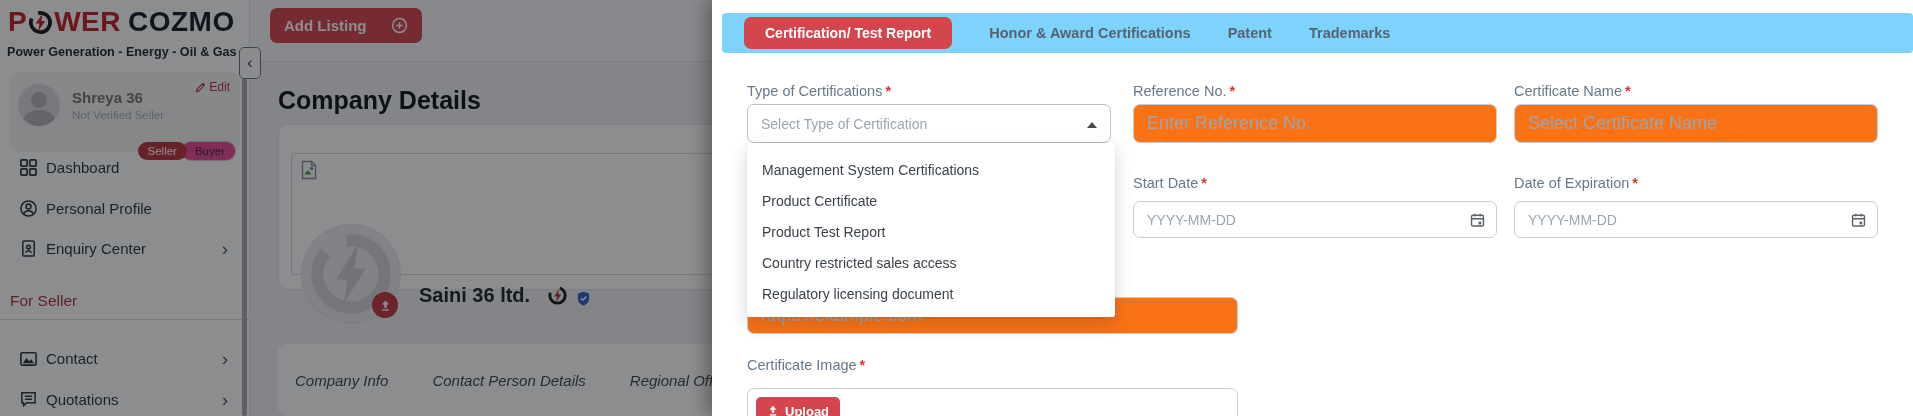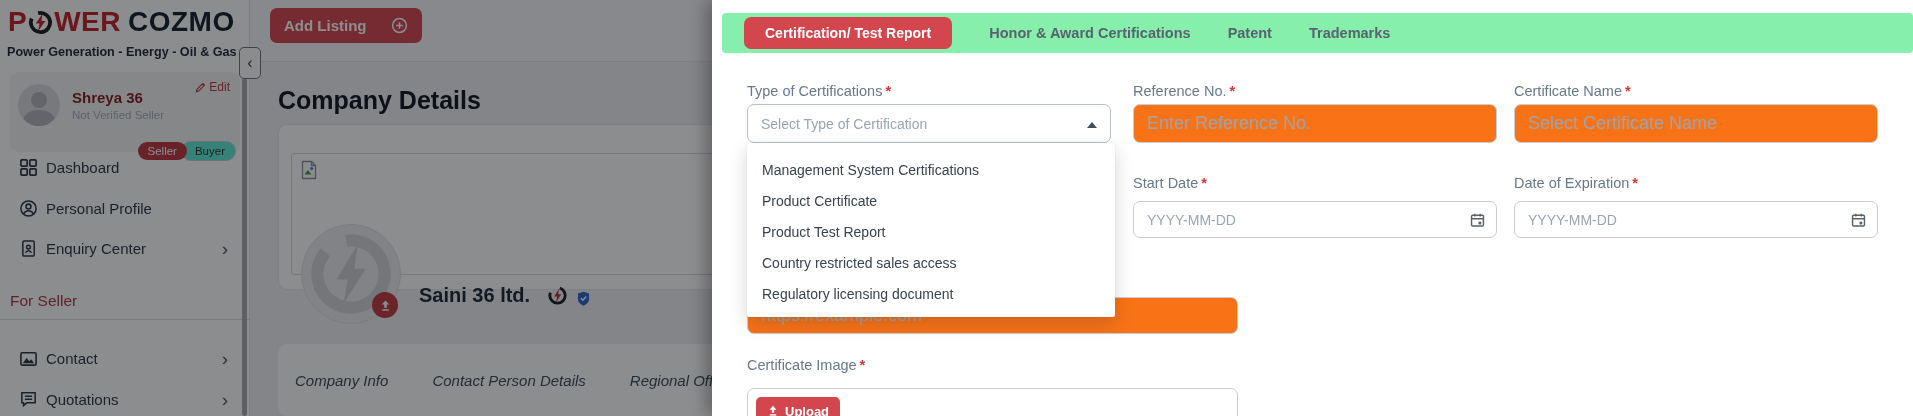--- a/index.html
+++ b/index.html
@@ -11,27 +11,27 @@
   .logo-row { position:absolute; left:8px; top:6px; display:flex; align-items:center; white-space:nowrap; }
   .logo-red { font-size:28px; font-weight:800; color:#c02127; letter-spacing:.5px; }
   .logo-navy { font-size:28px; font-weight:800; color:#151f2d; margin-left:7px; letter-spacing:.5px; }
   .logo-bolt { width:25px; height:25px; margin:0 1px; }
   .tagline { position:absolute; left:7px; top:45px; font-size:12.6px; font-weight:600; color:#1f2430; white-space:nowrap; }
 
   .user-card { position:absolute; left:10px; top:72px; width:230px; height:80px; background:#f3f3f4; border-radius:9px; }
   .ucard-avatar { position:absolute; left:8px; top:12px; width:42px; height:42px; border-radius:50%; background:#d9d9dc; overflow:hidden; }
   .ucard-avatar::before { content:""; position:absolute; left:13px; top:8px; width:16px; height:16px; border-radius:50%; background:#b3b3ba; }
   .ucard-avatar::after { content:""; position:absolute; left:5px; top:26px; width:32px; height:22px; border-radius:50%; background:#b3b3ba; }
-  .ucard-name { position:absolute; left:62px; top:17px; font-size:15px; font-weight:700; color:#7f1d1d; }
+  .ucard-name { position:absolute; left:62px; top:17px; font-size:15px; font-weight:700; color:#737373; }
   .ucard-status { position:absolute; left:62px; top:37px; font-size:11.5px; color:#a9aeb7; }
   .edit-link { position:absolute; right:10px; top:8px; font-size:12px; color:#bf3640; display:flex; align-items:center; gap:3px; cursor:pointer; }
   .role-toggle { position:absolute; right:4px; bottom:-9px; display:flex; align-items:center; }
   .role-pill { font-size:11.5px; padding:3px 10px; border-radius:999px; }
   .role-seller { background:#bf3640; color:#fff; z-index:2; }
-  .role-buyer { background:#5eead4; color:#2d3436; border:1px solid #c9ccd1; margin-left:-6px; padding-left:13px; z-index:1; }
+  .role-buyer { background:#ec4899; color:#2d3436; border:1px solid #c9ccd1; margin-left:-6px; padding-left:13px; z-index:1; }
 
   .nav-item { position:absolute; left:0; width:250px; height:34px; display:flex; align-items:center; cursor:pointer; color:#2d3640; }
   .nav-icon { position:absolute; left:19px; width:19px; height:19px; color:#2d3640; }
   .nav-label { position:absolute; left:46px; font-size:15px; }
   .nav-chev { position:absolute; right:22px; font-size:19px; color:#4b5560; line-height:1; }
   .section-label { position:absolute; left:10px; top:292px; font-size:15.5px; color:#ab3540; }
   .side-divider { position:absolute; left:0; top:319px; width:250px; height:1px; background:#dcdcdf; }
   .side-scrollbar { position:absolute; right:2px; top:78px; width:5px; height:338px; background:#a9a9ad; border-radius:3px; }
 
   
@@ -47,21 +47,21 @@
   .avatar-upload-badge { position:absolute; left:93px; top:167px; width:26px; height:26px; border-radius:50%; background:#c1393f; display:flex; align-items:center; justify-content:center; cursor:pointer; }
   .company-name { position:absolute; left:140px; top:159px; font-size:20px; font-weight:700; color:#1b2631; display:flex; align-items:center; gap:18px; white-space:nowrap; }
   .tabs-card { position:absolute; left:28px; top:344px; width:900px; height:72px; background:#fff; border-radius:9px; display:flex; align-items:center; padding-left:17px; gap:44px; }
   .main-tab { font-size:15px; color:#3f4854; white-space:nowrap; cursor:pointer;font-style:italic; }
 
   
   .overlay { position:absolute; inset:0; background:rgba(10,12,16,0.47); z-index:5; }
 
   
   .modal { position:absolute; left:712px; top:0; width:1201px; height:416px; background:#fff; z-index:10; box-shadow:-6px 0 16px rgba(0,0,0,.3); }
-  .modal-tabbar { position:absolute; left:10px; right:0; top:13px; height:40px; background:#86efac; border-radius:4px; display:flex; align-items:center; padding-left:22px; gap:37px; }
+  .modal-tabbar { position:absolute; left:10px; right:0; top:13px; height:40px; background:#7dd3fc; border-radius:4px; display:flex; align-items:center; padding-left:22px; gap:37px; }
   .mtab { font-size:14.5px; font-weight:600; color:#59636e; white-space:nowrap; cursor:pointer; }
   .mtab.active { background:#d4464e; color:#fff; font-weight:700; padding:8px 21px; border-radius:7px; font-size:14px; }
 
   .f-label { position:absolute; font-size:14.5px; color:#67788a; white-space:nowrap; }
   .req { color:#e03131; font-weight:700; margin-left:3px; }
   .f-col1 { left:35px; width:364px; }
   .f-col2 { left:421px; width:364px; }
   .f-col3 { left:802px; width:364px; }
   .row1-label { top:83px; }
   .row1-input { top:104px; height:39px; }

